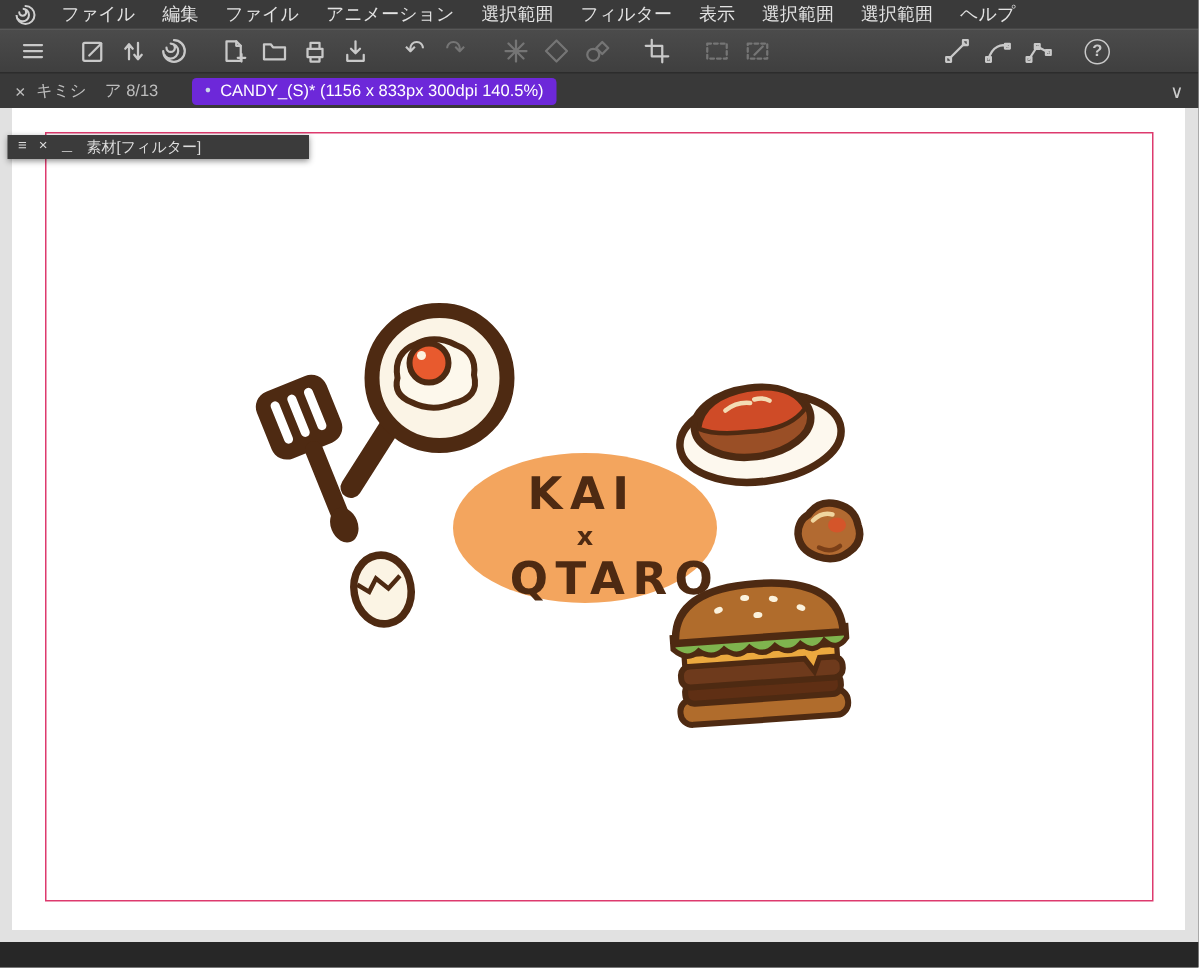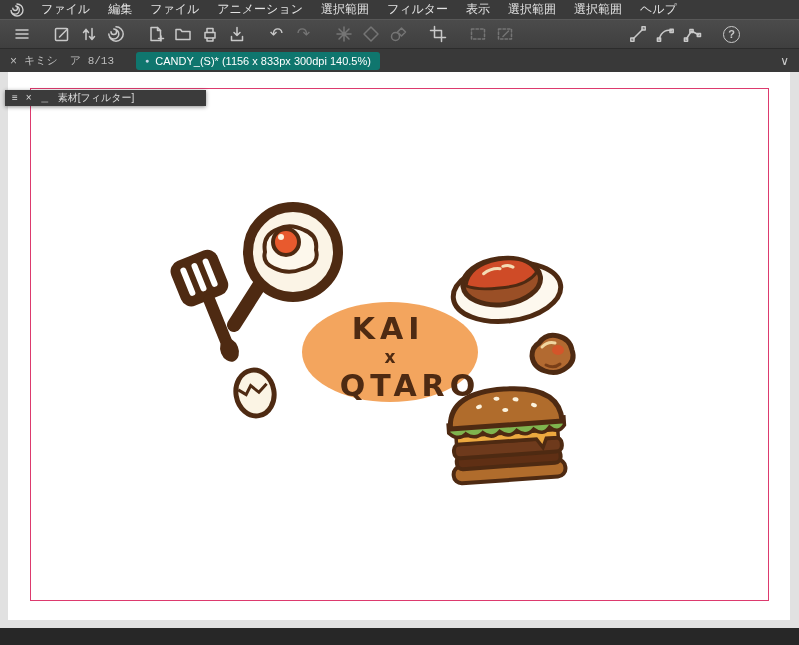--- a/index.html
+++ b/index.html
@@ -26,22 +26,22 @@
   .push { margin-left: auto; }
   .help-badge { width: 17px; height: 17px; border: 1.5px solid #c9c9c9; border-radius: 50%;
                 color: #c9c9c9; font-size: 11px; font-weight: bold;
                 display: flex; align-items: center; justify-content: center; }
   .endpad { margin-right: 46px; }
 
   
   .tabbar { height: 23px; background: #393939; display: flex; align-items: center;
             font-size: 11px; color: #bdbdbd; padding: 0 8px; position: relative; }
   .tabbar .tclose { margin: 0 7px 0 2px; font-size: 12px; }
-  .tabbar .tpages { margin: 12px 12px; font-family: Liberation Mono, monospace; }
-  .tab-active { background: #0f766e; color: #fff; border-radius: 3px; padding: 3px 9px;
+  .tabbar .tpages { margin: 12px 12px; }
+  .tab-active { background: #6d28d9; color: #fff; border-radius: 3px; padding: 3px 9px;
                 margin-left: 10px; display: flex; align-items: center; gap: 6px; white-space: nowrap; }
   .tab-active .dot { font-size: 7px; color: #c9d6e8; }
   .tchevron { position: absolute; right: 10px; color: #cccccc; font-size: 12px; }
 
   
   .viewport { position: relative; height: 556px; background: #e1e1e1; }
   .paper { position: absolute; left: 8px; top: 0; right: 9px; bottom: 8px; background: #ffffff; }
   .trim { position: absolute; left: 30px; right: 30px; top: 16px; height: 513px;
           border: 1.5px solid #dd3a6e; }
   .panelbar { position: absolute; left: 5px; top: 18px; width: 201px; height: 16px;

